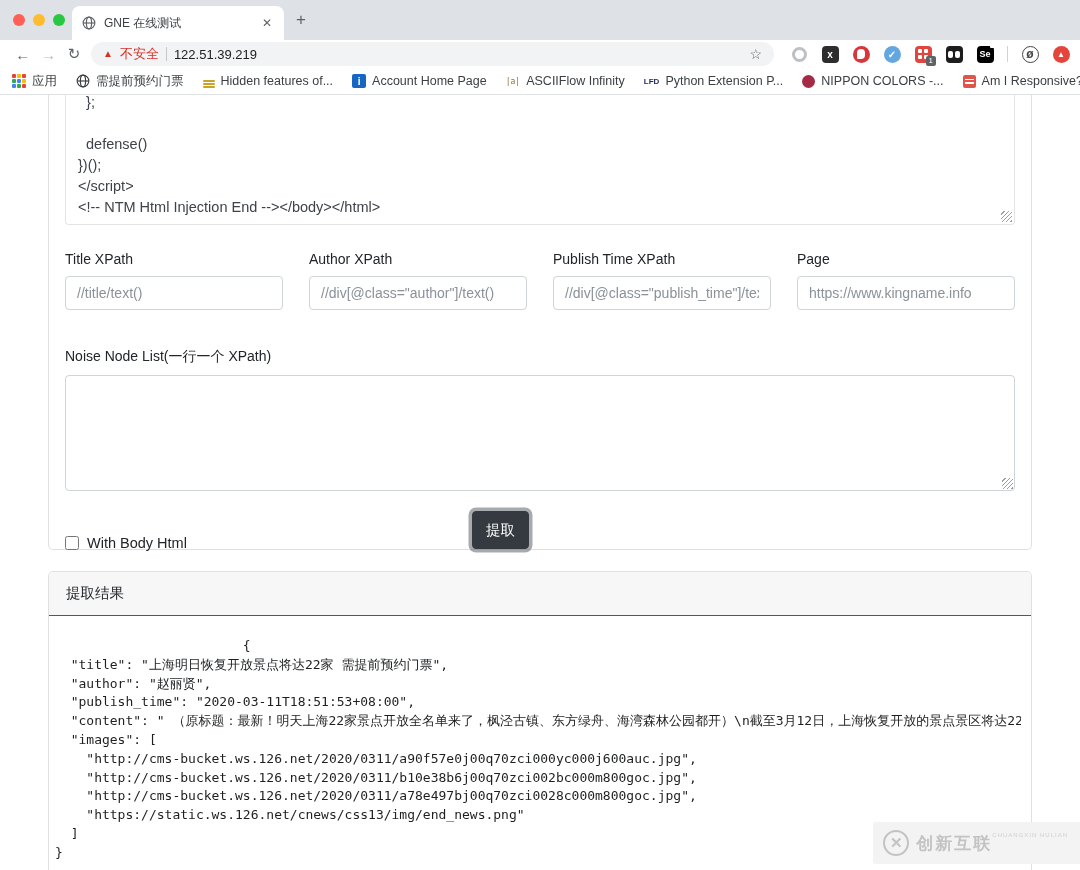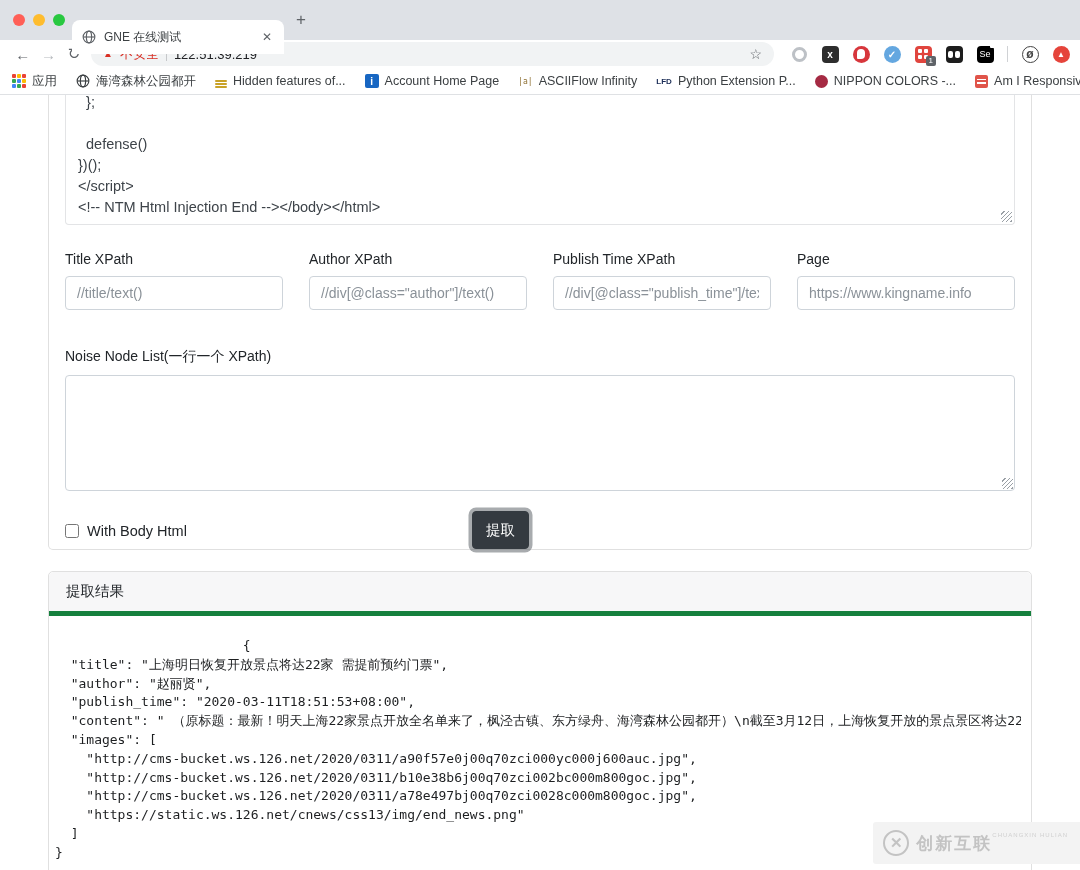--- a/index.html
+++ b/index.html
@@ -7,21 +7,21 @@
   body {
     width:1080px; height:870px; overflow:hidden; background:#fff;
     font-family:"Liberation Sans", sans-serif; color:#202124;
     position:relative;
   }
   
   .tabstrip { height:40px; background:#dee1e6; position:relative; }
   .traffic { position:absolute; left:13px; top:14px; display:flex; gap:8px; }
   .tdot { width:12px; height:12px; border-radius:50%; }
   .tdot.red{ background:#ff5f57; } .tdot.yellow{ background:#febc2e; } .tdot.green{ background:#28c840; }
-  .tab { position:absolute; left:72px; top:20px; width:212px; height:34px; background:#fff;
+  .tab { position:absolute; left:72px; top:6px; width:212px; height:34px; background:#fff;
          border-radius:8px 8px 0 0; display:flex; align-items:center; gap:8px; padding:0 10px; }
   .tab-title { font-size:12px; color:#3c4043; flex:1; white-space:nowrap; overflow:hidden; }
   .tab-close { color:#5f6368; font-size:12px; cursor:pointer; padding:0 2px; }
   .newtab { position:absolute; left:296px; top:10px; font-size:17px; color:#5f6368; line-height:20px; }
   .globe { width:14px; height:14px; flex:0 0 auto; }
 
   .toolbar { height:28px; background:#fff; display:flex; align-items:center; padding:0 10px; }
   .navbtn { font-size:15px; color:#5f6368; width:26px; text-align:center; }
   .navbtn.dim { color:#b6b9bd; }
   .urlbar { margin-left:4px; width:692px; height:24px; background:#f1f3f4; border-radius:12px;
@@ -40,21 +40,21 @@
   .circ.red { background:#d7363c; }
   .circ.red .blob { width:8px; height:10px; background:#fff; border-radius:4px 4px 4px 1px; }
   .circ.blue { background:#64a7e0; color:#fff; font-size:10px; font-weight:bold; }
   .sq.redgrid { background:#e0453e; }
   .redgrid-dots { display:grid; grid-template-columns:4px 4px; gap:2px; }
   .redgrid-dots span { width:4px; height:4px; background:#fff; border-radius:1px; }
   .badge { position:absolute; right:-4px; bottom:-3px; background:#5f6368; color:#fff;
            font-size:8px; padding:0 3px; border-radius:2px; line-height:10px; }
   .sq.eyes { background:#1d1d1d; gap:2px; }
   .sq.eyes span { width:5px; height:7px; background:#fff; border-radius:2px; }
-  .sq.se { background:#000000; color:#fff; font-size:9px; font-weight:normal; }
+  .sq.se { background:#000000; color:#fff; font-size:9px; font-weight:bold; }
   .se-flag { position:absolute; top:-2px; right:-2px; width:6px; height:5px; background:#fff; border-radius:1px; }
   .ext-sep { width:1px; height:16px; background:#d0d2d5; }
   .circ.proxy { border:1.5px solid #444; background:#fff; position:relative; }
   .circ.proxy::before { content:"ø"; color:#444; font-size:12px; font-weight:bold; }
   .circ.rocket { background:#e5443b; color:#fff; font-size:8px; }
 
   .bookmarks { height:27px; background:#fff; border-bottom:1px solid #dfe1e4;
                display:flex; align-items:center; padding:0 12px; font-size:12.5px; color:#3c4043; }
   .bm { display:flex; align-items:center; gap:6px; margin-right:19px; white-space:nowrap; }
   .appsgrid { display:grid; grid-template-columns:4px 4px 4px; gap:1px; }
@@ -86,29 +86,29 @@
   .field { width:218px; }
   .field label { display:block; font-size:14px; color:#212529; margin-bottom:9px; }
   .field input { width:100%; height:34px; border:1px solid #ced4da; border-radius:4px;
                  padding:0 11px; font-size:14px; color:#495057; outline:none;
                  font-family:"Liberation Sans", sans-serif; overflow:hidden; }
   .field input::placeholder { color:#8a9198; opacity:1; }
   .noise-label { font-size:14px; color:#212529; margin-top:38px; }
   .noisewrap { position:relative; margin-top:9px; }
   .noisewrap textarea { width:100%; height:116px; border:1px solid #ced4da; border-radius:4px;
                         resize:none; outline:none; display:block; }
-  .actionrow { margin-top:20px; position:relative; height:40px; display:flex; align-items:center; }
+  .actionrow { margin-top:20px; position:relative; height:40px; display:flex; align-items:flex-end; }
   .checkwrap { display:flex; align-items:center; gap:8px; font-size:14.5px; color:#212529; }
   .checkwrap input { width:14px; height:14px; margin:0; }
   .btn-extract { position:absolute; left:407px; top:0; height:38px; min-width:54px; padding:0 13px;
                  background:#343a40; color:#fff; border:1px solid #343a40; border-radius:4px;
                  font-size:14.5px; font-family:"Liberation Sans", sans-serif;
                  box-shadow:0 0 0 3.5px rgba(82,88,93,.5); cursor:pointer; }
   .card2 { margin-top:21px; border-radius:5px; height:330px; overflow:hidden; }
-  .card2-header { height:44px; background:#f7f7f8; border-bottom:5px solid #15803d;
+  .card2-header { height:44px; background:#f7f7f8; border-bottom:1px solid #15803d;
                   display:flex; align-items:center; padding:0 17px; font-size:14.5px; color:#212529;
                   border-radius:5px 5px 0 0; }
   .card2-body { padding:21px 10px 0 6px; }
   .card2-body pre { margin:0; font-family:"DejaVu Sans Mono", monospace; font-size:13px;
                     line-height:18.8px; color:#1d1f21; white-space:pre; overflow:hidden; }
 
   
   .watermark { position:absolute; right:0; bottom:6px; background:#f3f3f3; border-radius:3px 0 0 3px;
                display:flex; align-items:center; gap:7px; padding:8px 12px 8px 10px; }
   .wm-logo { width:26px; height:26px; border:2.5px solid #c3c3c3; border-radius:50%; color:#c3c3c3;
@@ -209,21 +209,21 @@
         <span style="background:#ea4335"></span>
     </span>
     <span>应用</span>
   </span>
   <span class="bm">
     <svg class="bm-globe" viewBox="0 0 24 24" fill="none" stroke="#3c4043" stroke-width="2">
       <circle cx="12" cy="12" r="10"></circle>
         <ellipse cx="12" cy="12" rx="4.5" ry="10"></ellipse>
         <path d="M2 12h20"></path>
     </svg>
-    <span>海湾森林公园都开</span>
+    <span>需提前预约门票</span>
   </span>
   <span class="bm">
     <span class="ico-so">
         <span style="width:12px"></span>
         <span style="width:12px"></span>
         <span style="width:12px"></span>
       </span>
     <span>Hidden features of...</span>
   </span>
   <span class="bm">

